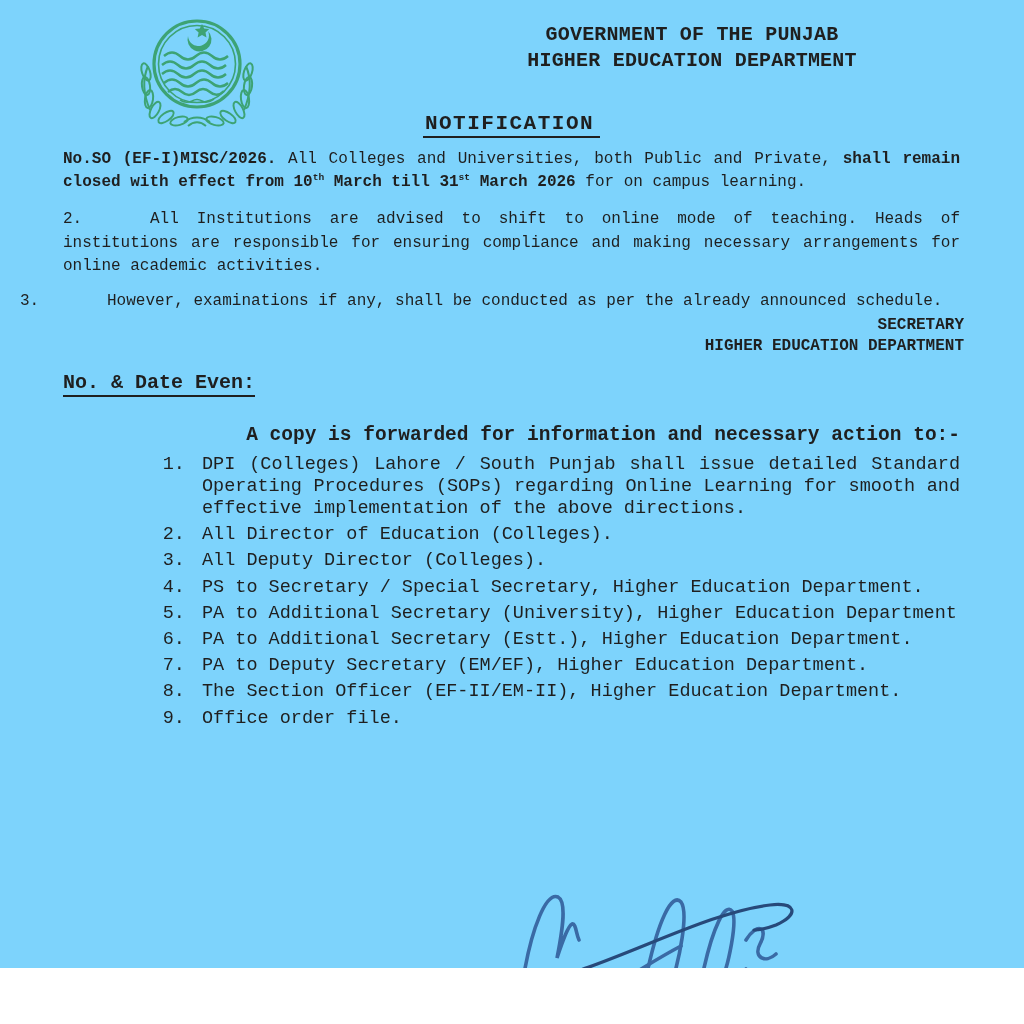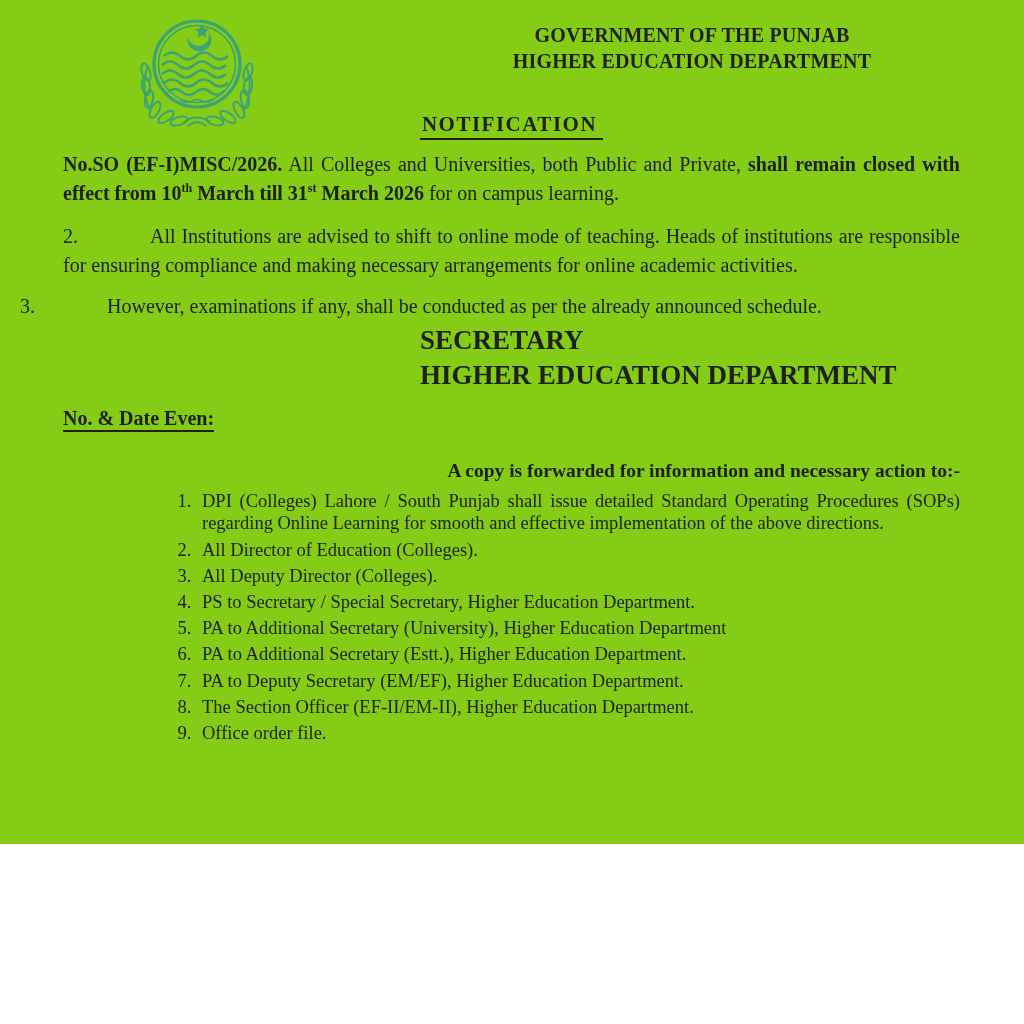--- a/index.html
+++ b/index.html
@@ -1,21 +1,21 @@
 <!DOCTYPE html>
 <html><head>
 <meta charset="utf-8">
 <style>
   html,body{margin:0;padding:0;background:#ffffff;}
   .page{
     position:relative;
-    width:1024px;height:844px;
-    background:#84cc16;
+    width:1024px;height:968px;
+    background:#7dd3fc;
     color:#1f1f1f;
-    font-family:Liberation Serif, serif;
+    font-family:Liberation Mono, monospace;
     overflow:hidden;
   }
   
   .logo{position:absolute;left:136px;top:14px;width:122px;height:116px;}
   .org-block{
     margin:22px 60px 0 420px;
     text-align:center;
     font-weight:bold;
     font-size:20px;
     line-height:1.3;
@@ -33,34 +33,34 @@
     display:inline-block;
     font-weight:bold;
     font-size:21px;
     letter-spacing:1.5px;
     border-bottom:2.5px solid #1f1f1f;
     padding:0 6px 1px 2px;
   }
   
   .para{
     margin:10px 64px 0 63px;
-    font-size:20px;
+    font-size:16px;
     line-height:1.45;
     text-align:justify;
   }
   .para.p2{margin-top:14px;}
   .para.p3{margin-top:12px;margin-left:20px;}
   .pnum{display:inline-block;width:87px;}
   .b{font-weight:bold;}
   
   .secretary-block{
     margin:2px 60px 0 420px;
-    text-align:left;
-    font-weight:bold;
-    font-size:27px;
+    text-align:right;
+    font-weight:bold;
+    font-size:16px;
     line-height:1.3;
   }
   
   .ref-line{
     margin:14px 0 12px 63px;
     font-size:20px;
     font-weight:bold;
   }
   .ref-line span{border-bottom:2.5px solid #1f1f1f;padding-bottom:1px;}
   

